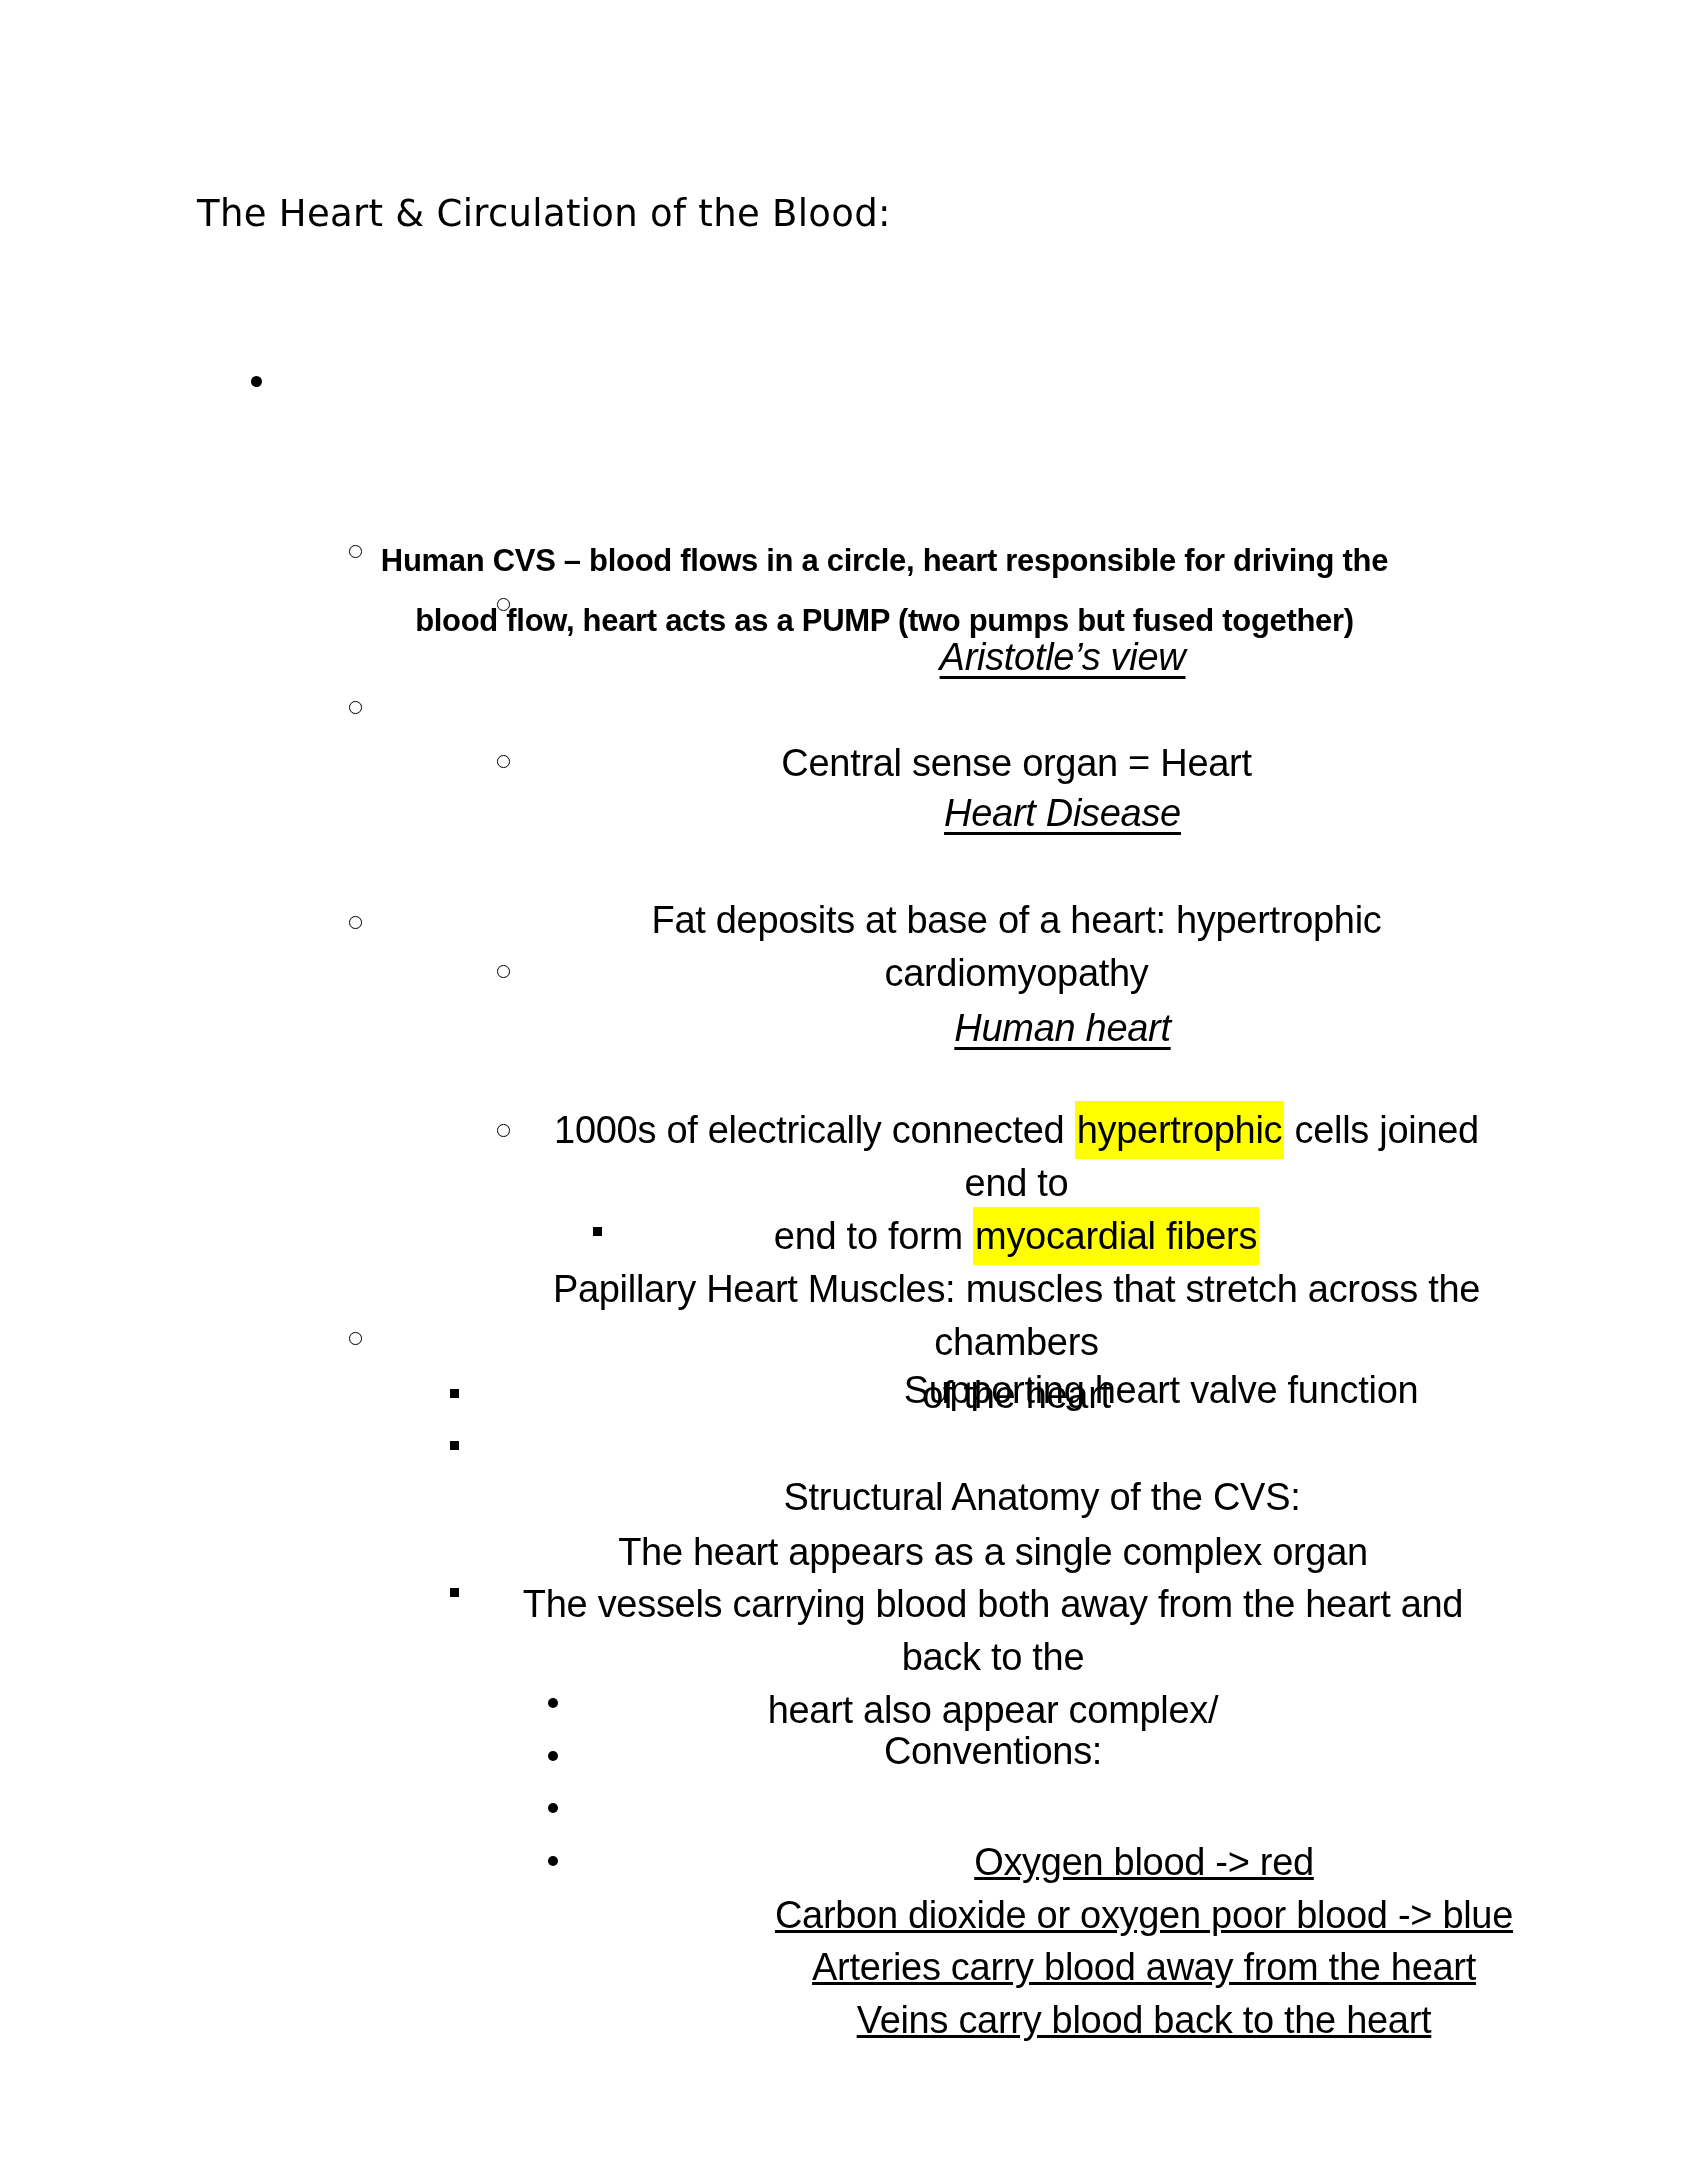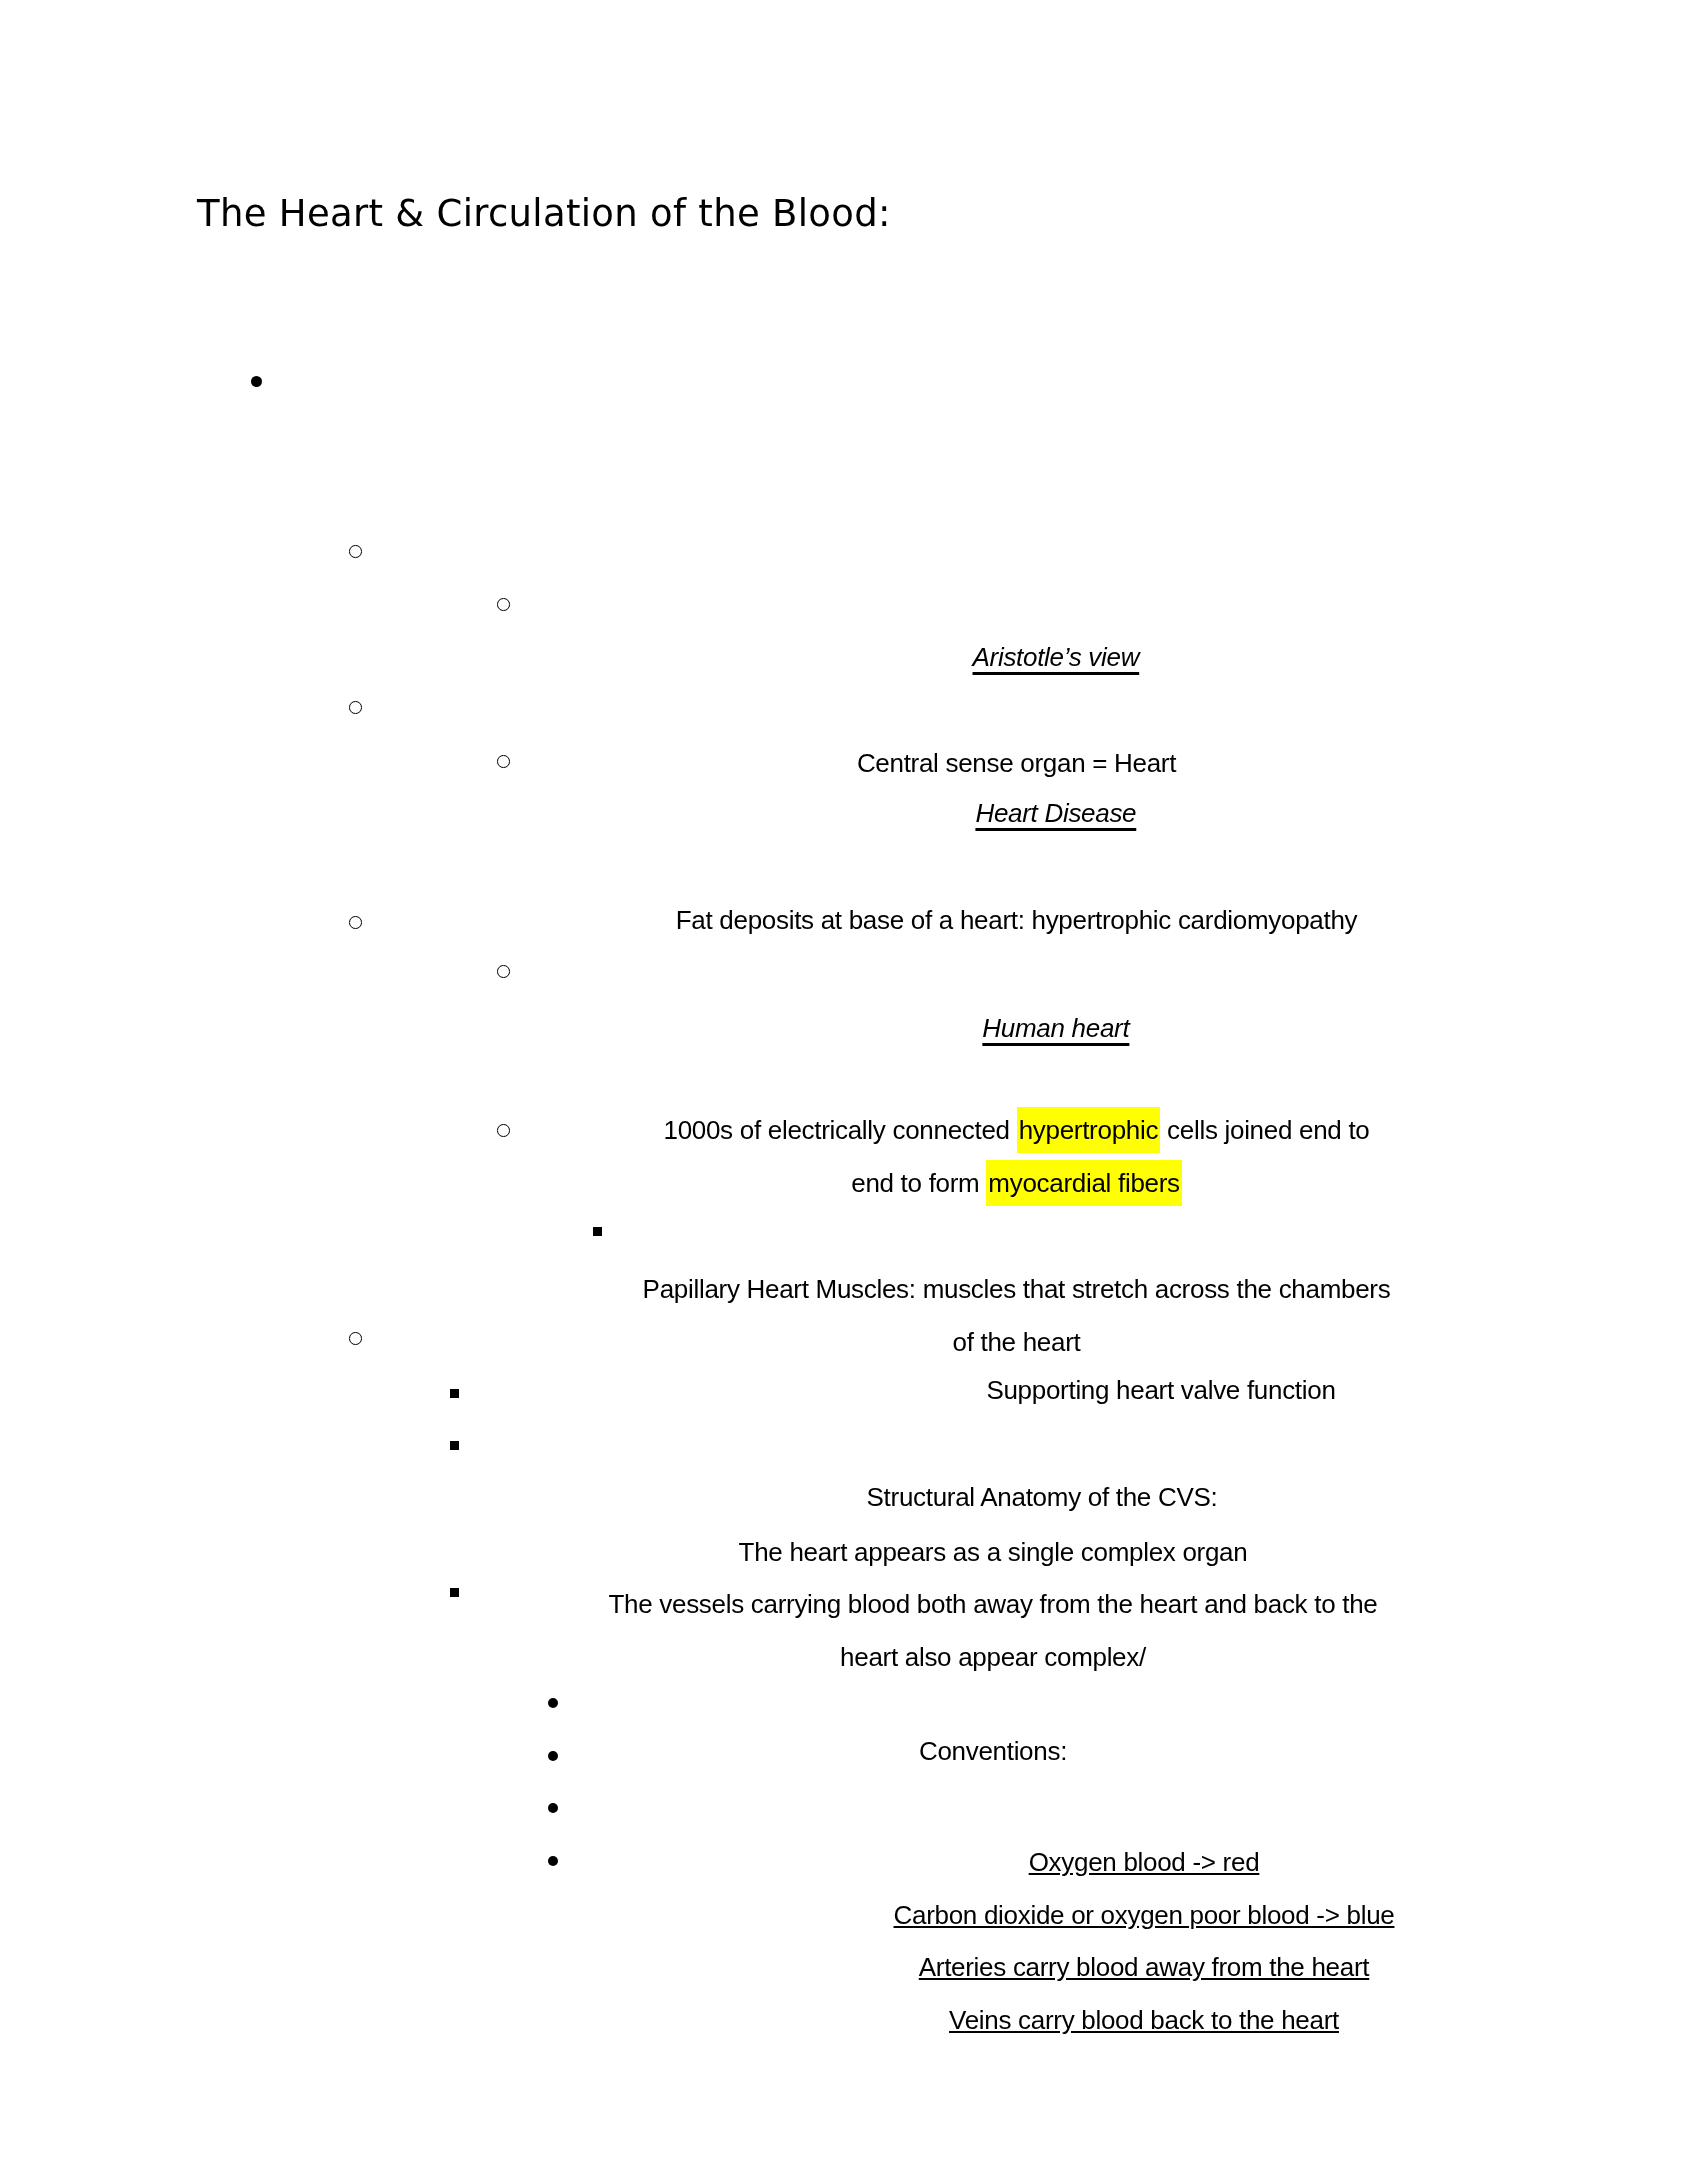--- a/index.html
+++ b/index.html
@@ -11,21 +11,21 @@
     overflow: hidden;
     font-family: "Liberation Sans", sans-serif;
     color: #000000;
   }
   .page { position: absolute; inset: 0; text-align: center; }
 
   .row {
     position: absolute;
     left: 0;
     width: 1687px;
-    font-size: 26px;
+    font-size: 38px;
     line-height: 53px;
     letter-spacing: -0.3px;
     white-space: pre-wrap;
     color: #000;
   }
   .row .txt { display: block; }
 
   
   .title {
     position: absolute;
@@ -76,20 +76,22 @@
 </style>
 </head>
 <body style="background: rgb(255, 255, 255); color: rgb(0, 0, 0);">
 
 <div class="page">
 
   <div class="title">The Heart &amp; Circulation of the Blood:</div>
 
   <div class="row l1" style="top:351px">
     <span class="bullet b-dot"></span>
+    <span class="txt">Human CVS – blood flows in a circle, heart responsible for driving the
+blood flow, heart acts as a PUMP (two pumps but fused together)</span>
   </div>
 
   <div class="row l2 hd" style="top:525px">
     <span class="bullet b-circle"></span>
     <span class="txt">Aristotle’s view</span>
   </div>
 
   <div class="row l3" style="top:578px">
     <span class="bullet b-circle"></span>
     <span class="txt">Central sense organ = Heart</span>

